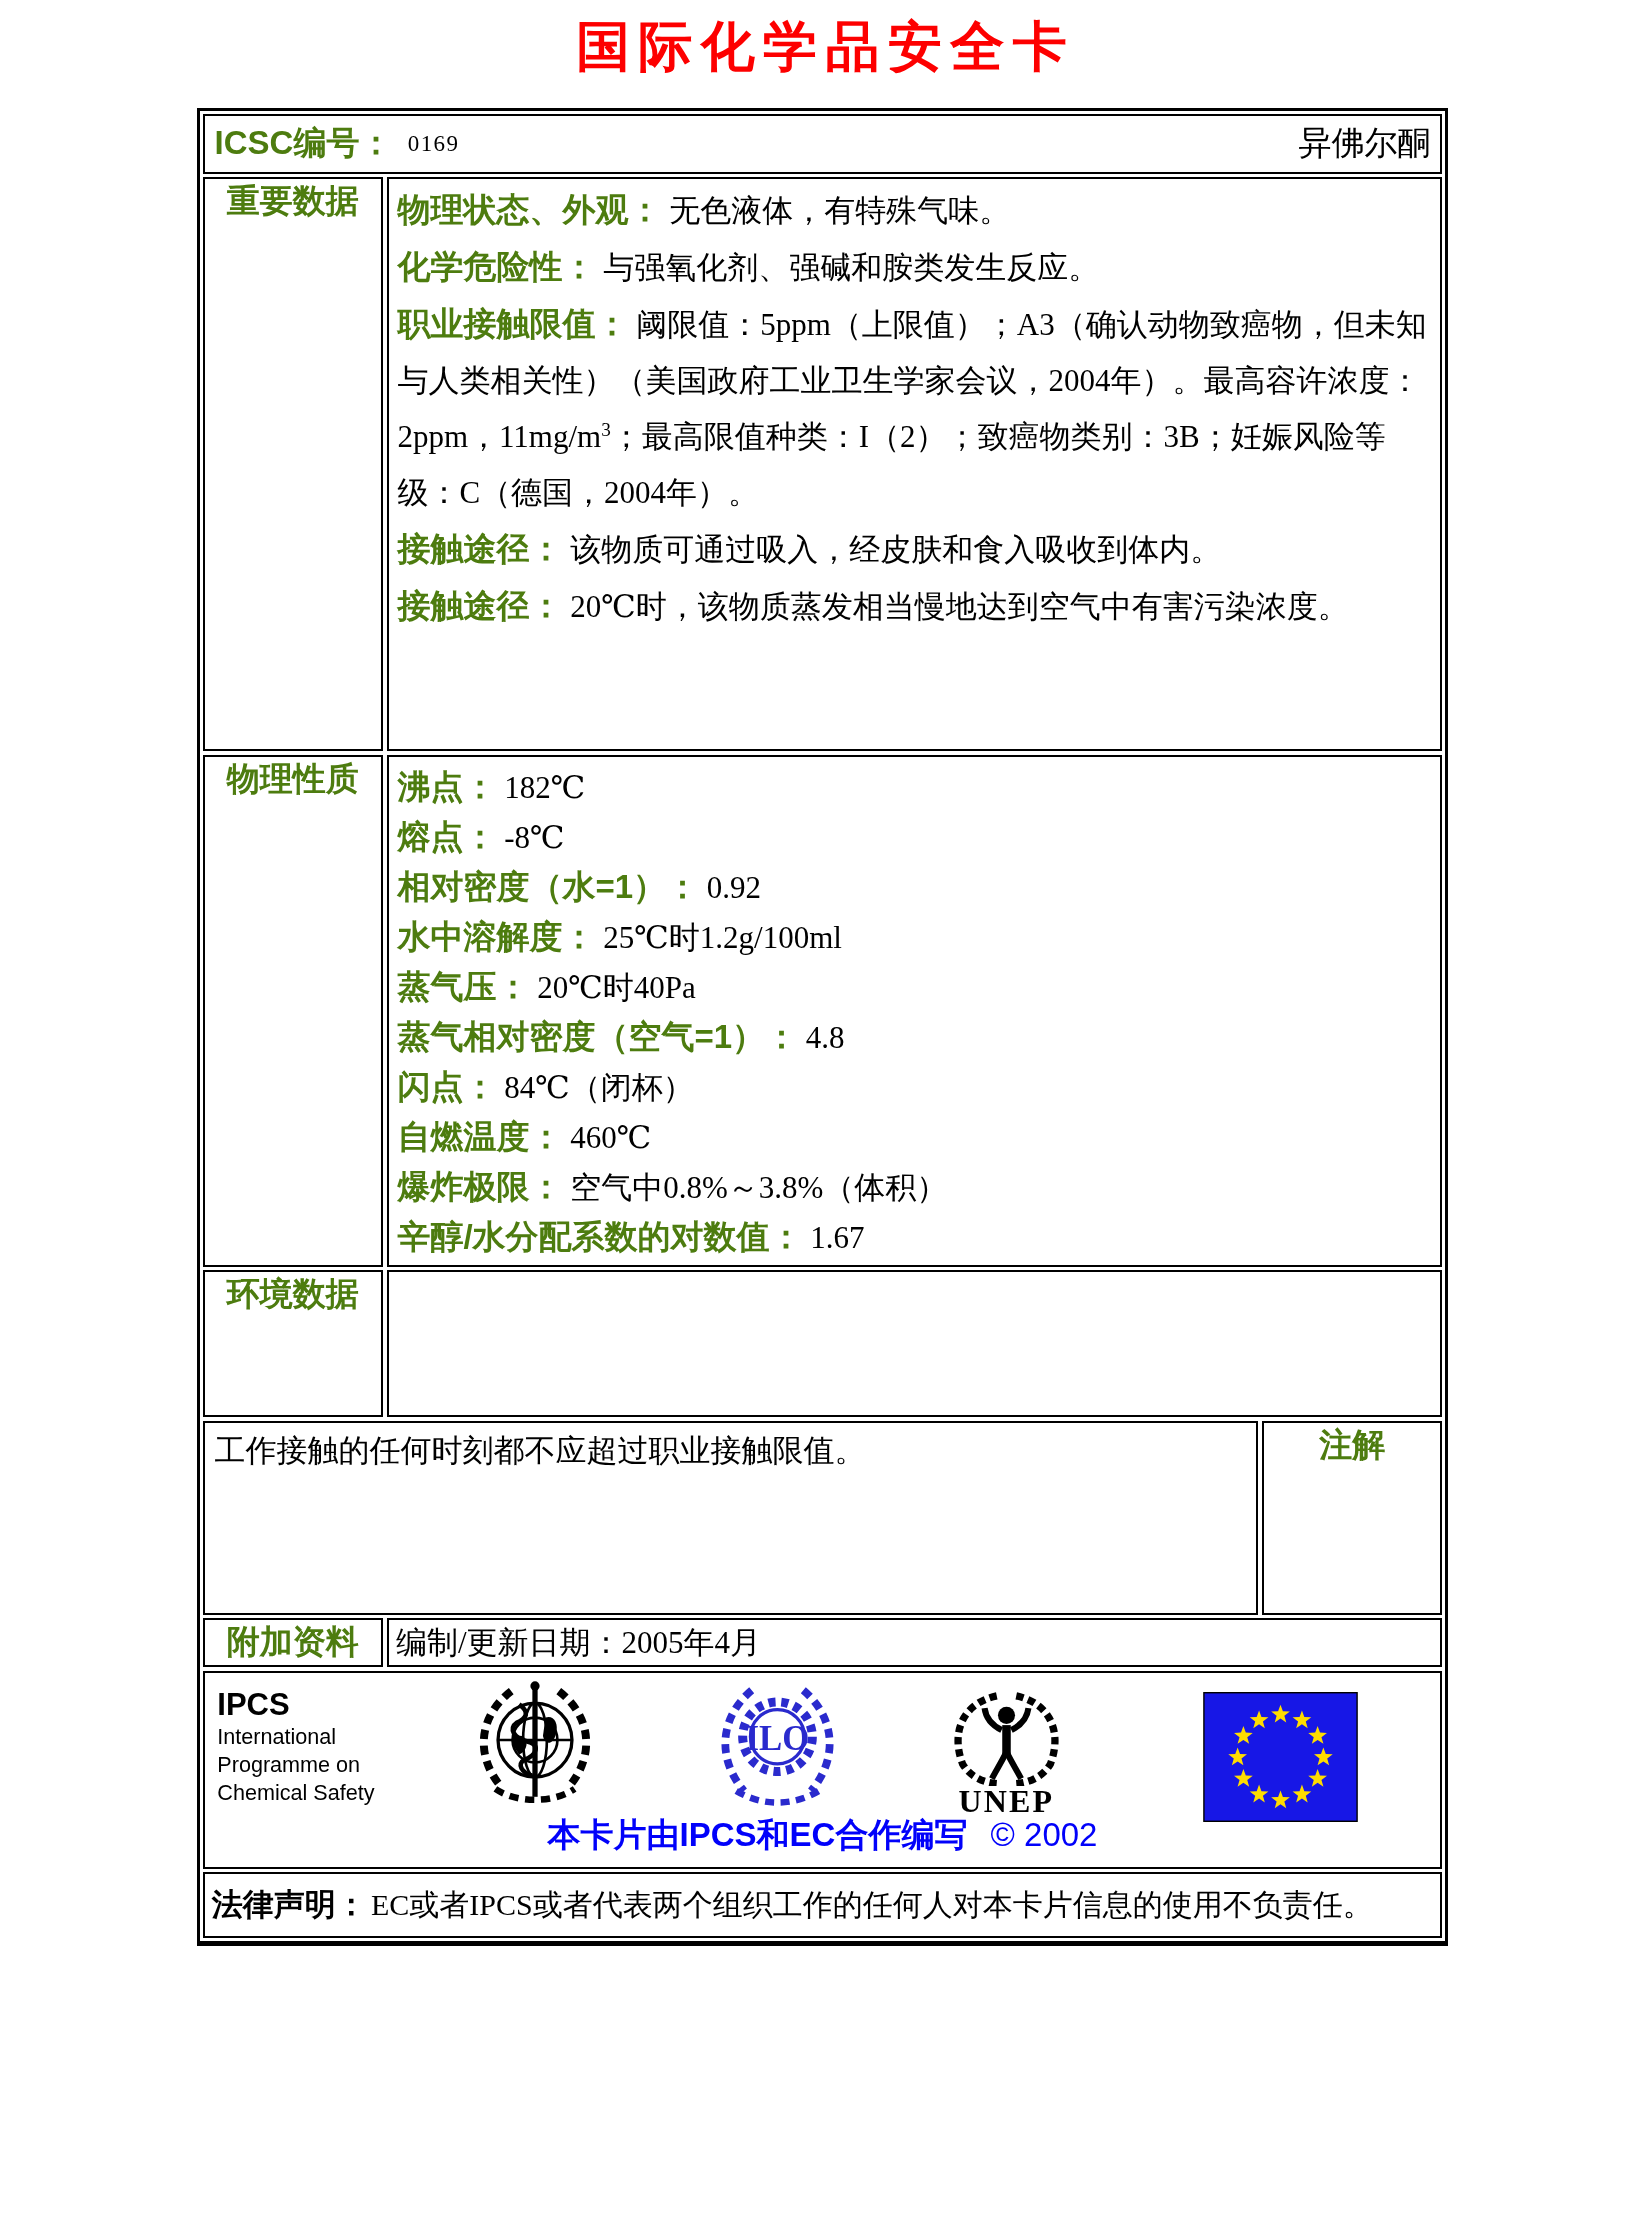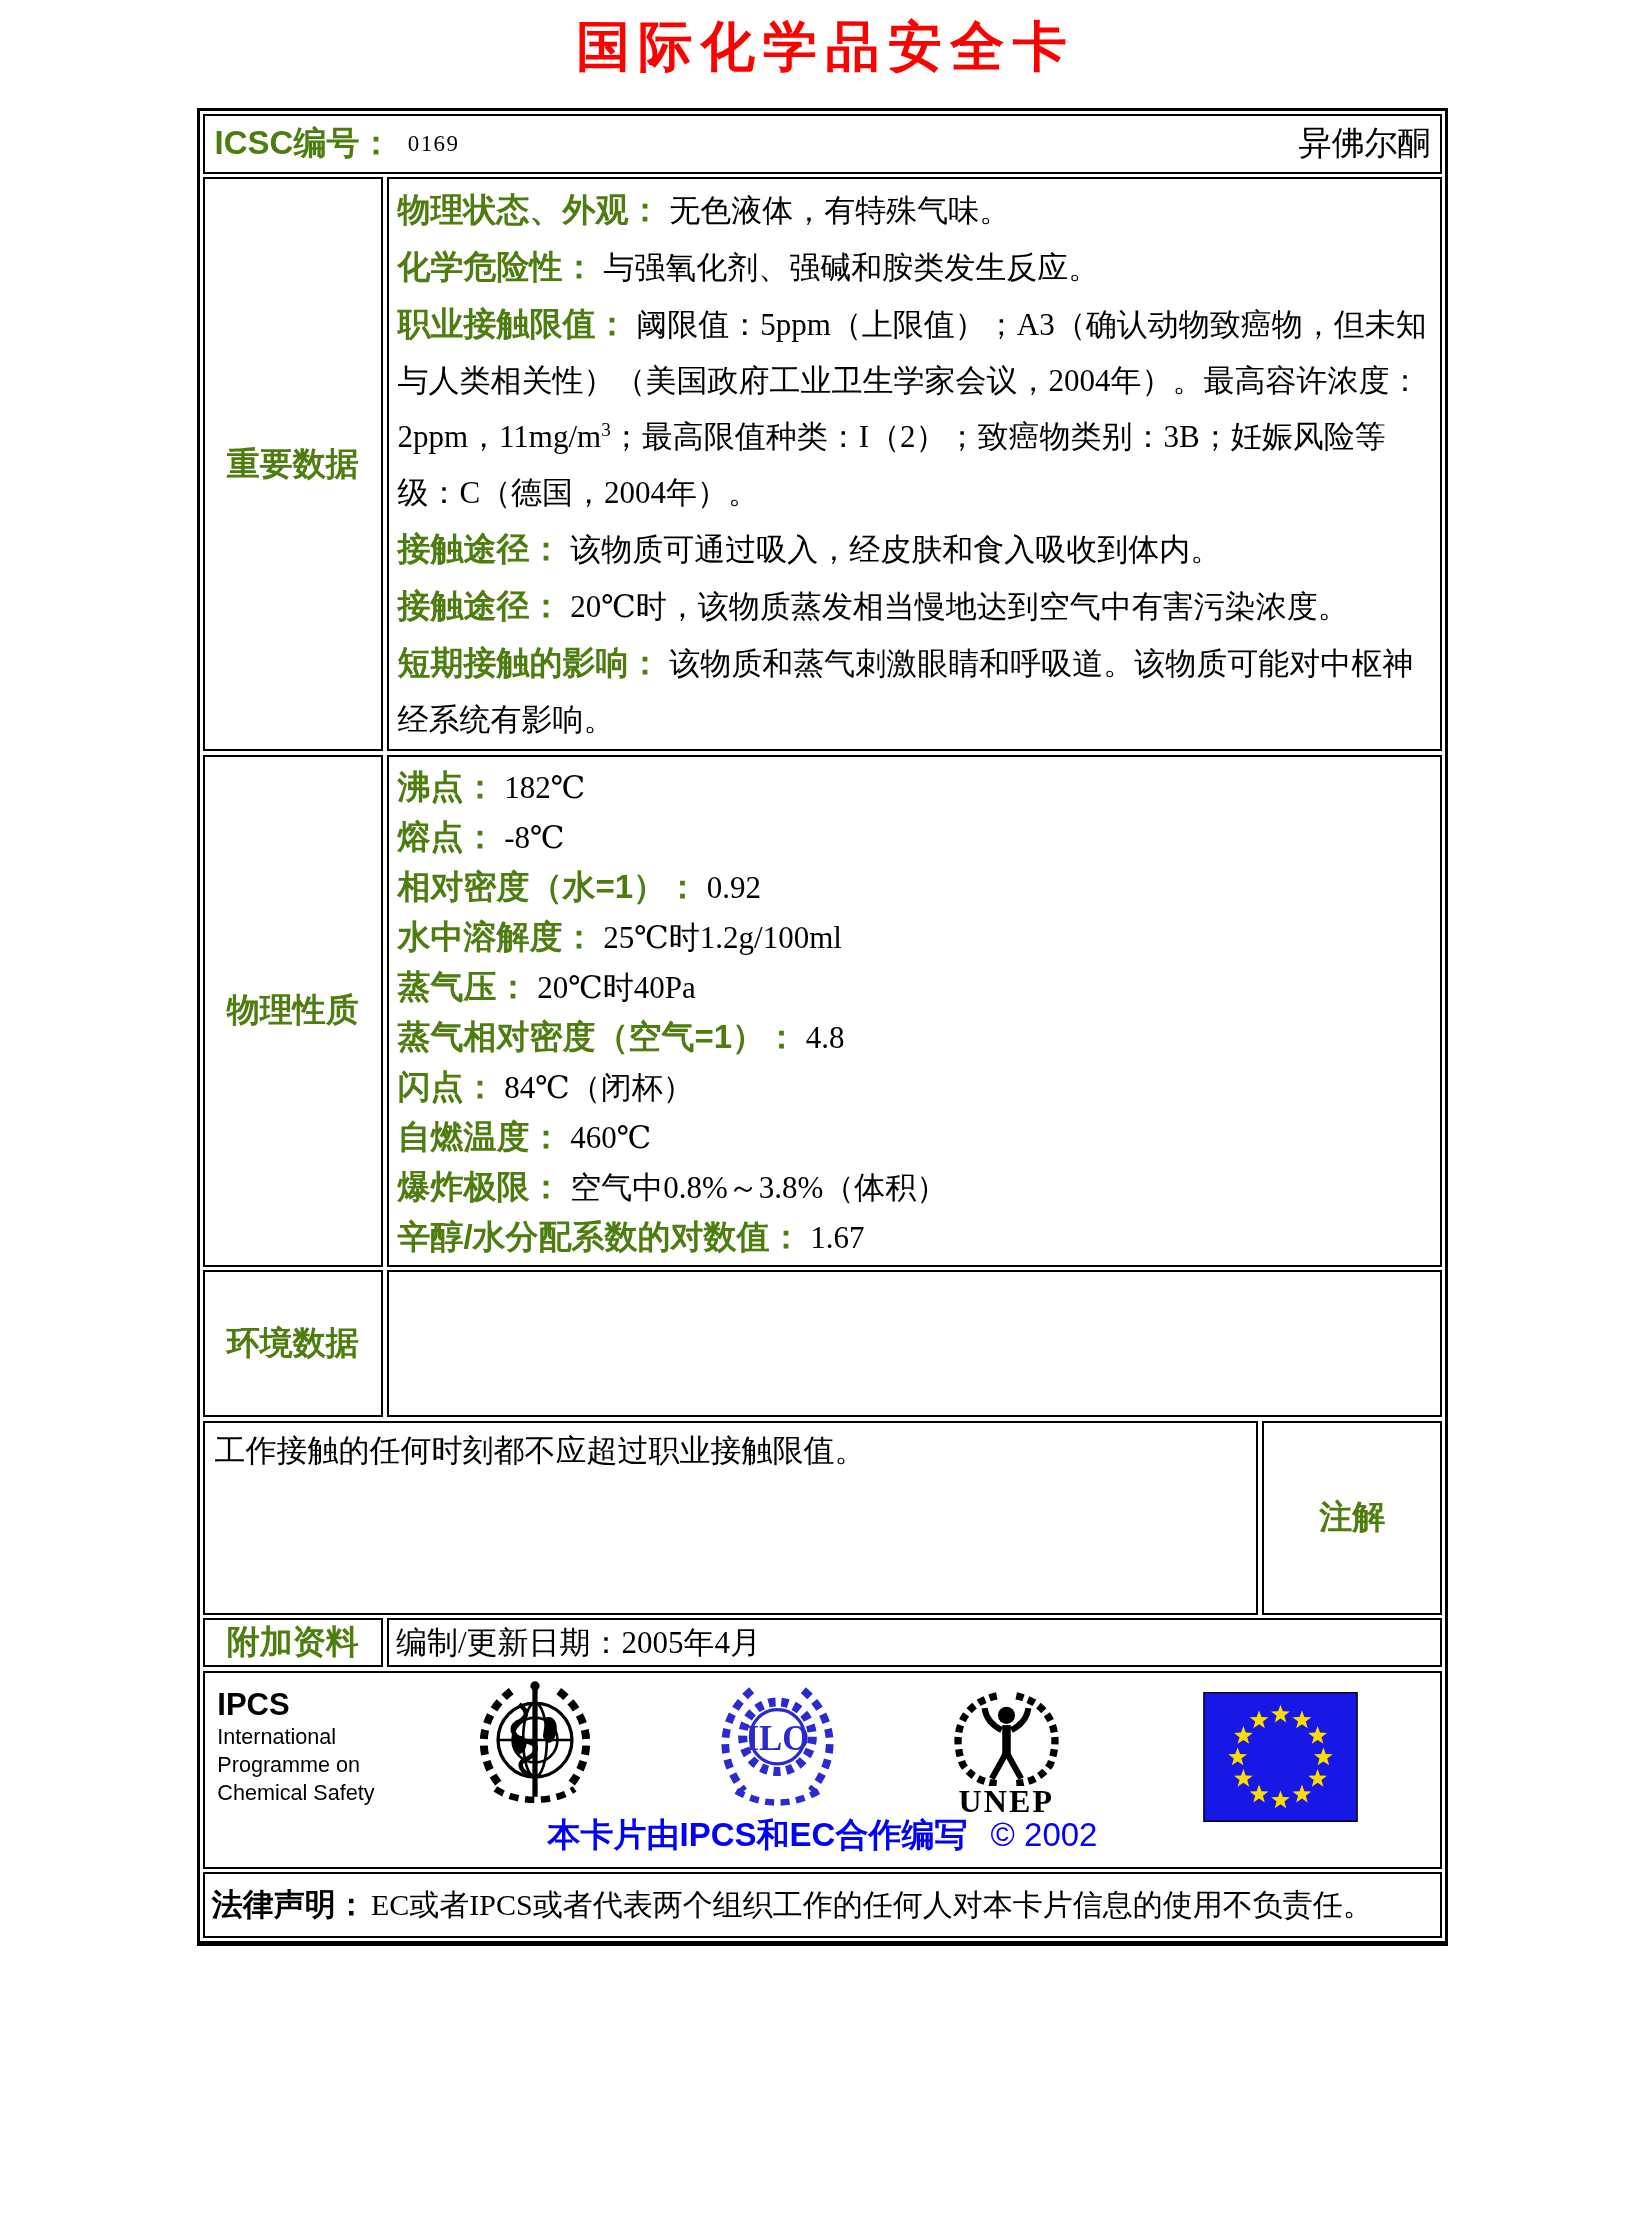--- a/index.html
+++ b/index.html
@@ -12,21 +12,21 @@
     font-family:"Liberation Sans","DejaVu Sans",sans-serif;
     font-weight:bold; font-size:54px; letter-spacing:8.4px; color:#fd0000;
   }
   .card {
     position:absolute; left:197px; top:108px; width:1251px; box-sizing:border-box;
     border:3.5px solid #000; border-bottom-width:5.6px; padding:2.8px; background:#fff;
     display:flex; flex-direction:column; gap:3.5px;
   }
   .row { display:flex; gap:4.2px; }
   .cell { border:2.8px solid #000; box-sizing:border-box; background:#fff; overflow:hidden; }
-  .label-cell { flex:0 0 180px; display:flex; align-items:center; justify-content:center; }
+  .label-cell { flex:0 0 180px; display:flex; justify-content:center; }
   .content-cell { flex:1; }
   .blue-label {
     color:#4d7c0f; font-weight:bold; font-size:33px;
     font-family:"Liberation Sans","DejaVu Sans",sans-serif;
   }
   
   .row-header   { height:60px; }
   .row-important{ height:574px; }
   .row-physical { height:512px; }
   .row-env      { height:147px; }
@@ -107,24 +107,20 @@
         <span class="blue-label">职业接触限值：</span>
         <span>阈限值：5ppm（上限值）；A3（确认动物致癌物，但未知与人类相关性）（美国政府工业卫生学家会议，2004年）。最高容许浓度：2ppm，11mg/m</span><sup>3</sup><span>；最高限值种类：I（2）；致癌物类别：3B；妊娠风险等级：C（德国，2004年）。</span>
       </div>
       <div class="imp-par">
         <span class="blue-label">接触途径：</span>
         <span>该物质可通过吸入，经皮肤和食入吸收到体内。</span>
       </div>
       <div class="imp-par">
         <span class="blue-label">接触途径：</span>
         <span>20℃时，该物质蒸发相当慢地达到空气中有害污染浓度。</span>
-      </div>
-      <div class="imp-par">
-        <span class="blue-label">短期接触的影响：</span>
-        <span>该物质和蒸气刺激眼睛和呼吸道。该物质可能对中枢神经系统有影响。</span>
       </div>
     </div>
   </div>
 
   <div class="row row-physical">
     <div class="cell label-cell">
       <span class="blue-label">物理性质</span>
     </div>
     <div class="cell content-cell physical-content">
       <div class="phys-line">

